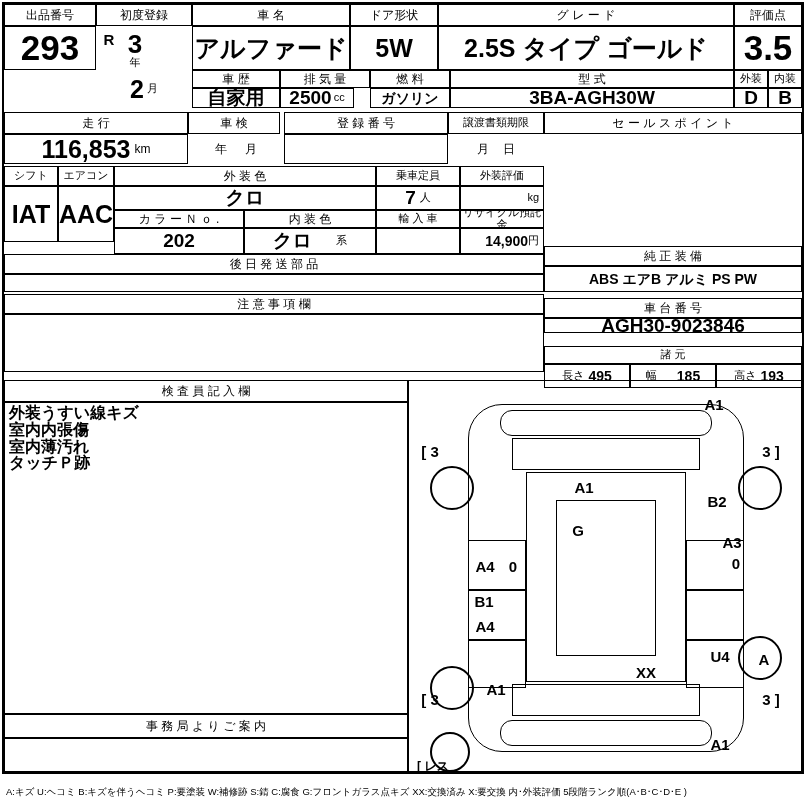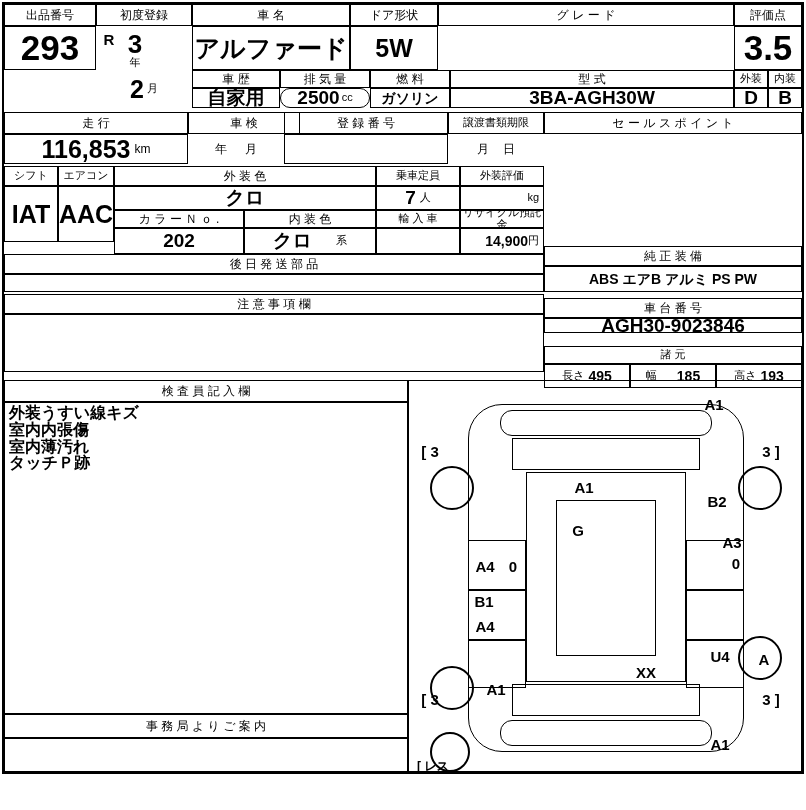--- a/index.html
+++ b/index.html
@@ -91,34 +91,35 @@
   <div class="bx nb" style="left:118px; top:28px; width:34px; height:34px; font-size:26px; font-weight:bold;">3</div>
   <div class="bx nb lbl-sm" style="left:118px; top:56px; width:34px; height:14px;">年</div>
 
   <div class="bx lbl" style="left:192px; top:4px; width:158px; height:22px;">車 名</div>
   <div class="bx val-lg" style="left:192px; top:26px; width:158px; height:44px;">アルファード</div>
 
   <div class="bx lbl" style="left:350px; top:4px; width:88px; height:22px;">ドア形状</div>
   <div class="bx val-lg" style="left:350px; top:26px; width:88px; height:44px;">5W</div>
 
   <div class="bx lbl" style="left:438px; top:4px; width:296px; height:22px;">グ レ ー ド</div>
+  <div class="bx val-lg" style="left:438px; top:26px; width:296px; height:44px;">2.5S タイプ ゴールド</div>
 
   <div class="bx lbl" style="left:734px; top:4px; width:68px; height:22px;">評価点</div>
   <div class="bx val-xl" style="left:734px; top:26px; width:68px; height:44px;">3.5</div>
 
   <div class="bx nb" style="left:96px; top:70px; width:96px; height:38px;">
       <span class="val-lg">2</span>
       <span class="lbl-sm" style="margin-left:3px;">月</span>
     </div>
 
   <div class="bx lbl" style="left:192px; top:70px; width:88px; height:18px;">車 歴</div>
   <div class="bx val" style="left:192px; top:88px; width:88px; height:20px;">自家用</div>
 
   <div class="bx lbl" style="left:280px; top:70px; width:90px; height:18px;">排 気 量</div>
-  <div class="bx" style="left:280px; top:88px; width:90px; height:20px;border-radius:10px;">
+  <div class="bx" style="left:280px; top:88px; width:74px; height:20px;">
       <span class="val">2500</span>
       <span class="unit" style="margin-left:2px;">cc</span>
     </div>
 
   <div class="bx lbl" style="left:370px; top:70px; width:80px; height:18px;">燃 料</div>
   <div class="bx val-sm" style="left:370px; top:88px; width:80px; height:20px;">ガソリン</div>
 
   <div class="bx lbl" style="left:450px; top:70px; width:284px; height:18px;">型 式</div>
   <div class="bx val" style="left:450px; top:88px; width:284px; height:20px;">3BA-AGH30W</div>
 
@@ -126,21 +127,21 @@
   <div class="bx lbl-sm" style="left:768px; top:70px; width:34px; height:18px;">内装</div>
   <div class="bx val" style="left:734px; top:88px; width:34px; height:20px;">D</div>
   <div class="bx val" style="left:768px; top:88px; width:34px; height:20px;">B</div>
 
   <div class="bx lbl" style="left:4px; top:112px; width:184px; height:22px;">走 行</div>
   <div class="bx" style="left:4px; top:134px; width:184px; height:30px;">
       <span class="val-lg">116,853</span>
       <span class="lbl" style="margin-left:4px;">km</span>
     </div>
 
-  <div class="bx lbl" style="left:188px; top:112px; width:112px; height:22px;">車 検</div>
+  <div class="bx lbl" style="left:188px; top:112px; width:92px; height:22px;">車 検</div>
   <div class="bx nb" style="left:188px; top:134px; width:96px; height:30px;">
       <span class="lbl" style="margin-right:18px;">年</span>
       <span class="lbl">月</span>
     </div>
 
   <div class="bx lbl" style="left:284px; top:112px; width:164px; height:22px;">登 録 番 号</div>
   <div class="bx" style="left:284px; top:134px; width:164px; height:30px;"></div>
 
   <div class="bx lbl-sm" style="left:448px; top:112px; width:96px; height:22px;">譲渡書類期限</div>
   <div class="bx nb" style="left:448px; top:134px; width:96px; height:30px;">
@@ -267,13 +268,14 @@
   <div class="dgt" style="left:471px; top:616px; width:28px; height:20px;">A4</div>
   <div class="dgt" style="left:706px; top:646px; width:28px; height:20px;">U4</div>
   <div class="dgt" style="left:631px; top:662px; width:30px; height:20px;">XX</div>
   <div class="dgt" style="left:482px; top:679px; width:28px; height:20px;">A1</div>
   <div class="dgt" style="left:416px; top:689px; width:28px; height:20px;">[ 3</div>
   <div class="dgt" style="left:757px; top:689px; width:28px; height:20px;">3 ]</div>
   <div class="dgt" style="left:706px; top:734px; width:28px; height:20px;">A1</div>
   <div class="dgt" style="left:753px; top:649px; width:22px; height:20px;">A</div>
   <div class="dgt" style="left:412px; top:757px; width:42px; height:18px; font-size:12px;">[ レス</div>
 
+  <div class="legend" style="left:6px; top:786px; width:798px;">A:キズ  U:ヘコミ  B:キズを伴うヘコミ  P:要塗装  W:補修跡  S:錆  C:腐食  G:フロントガラス点キズ  XX:交換済み  X:要交換   内･外装評価  5段階ランク順(A･B･C･D･E )</div>
 </div>
 
 </body></html>

